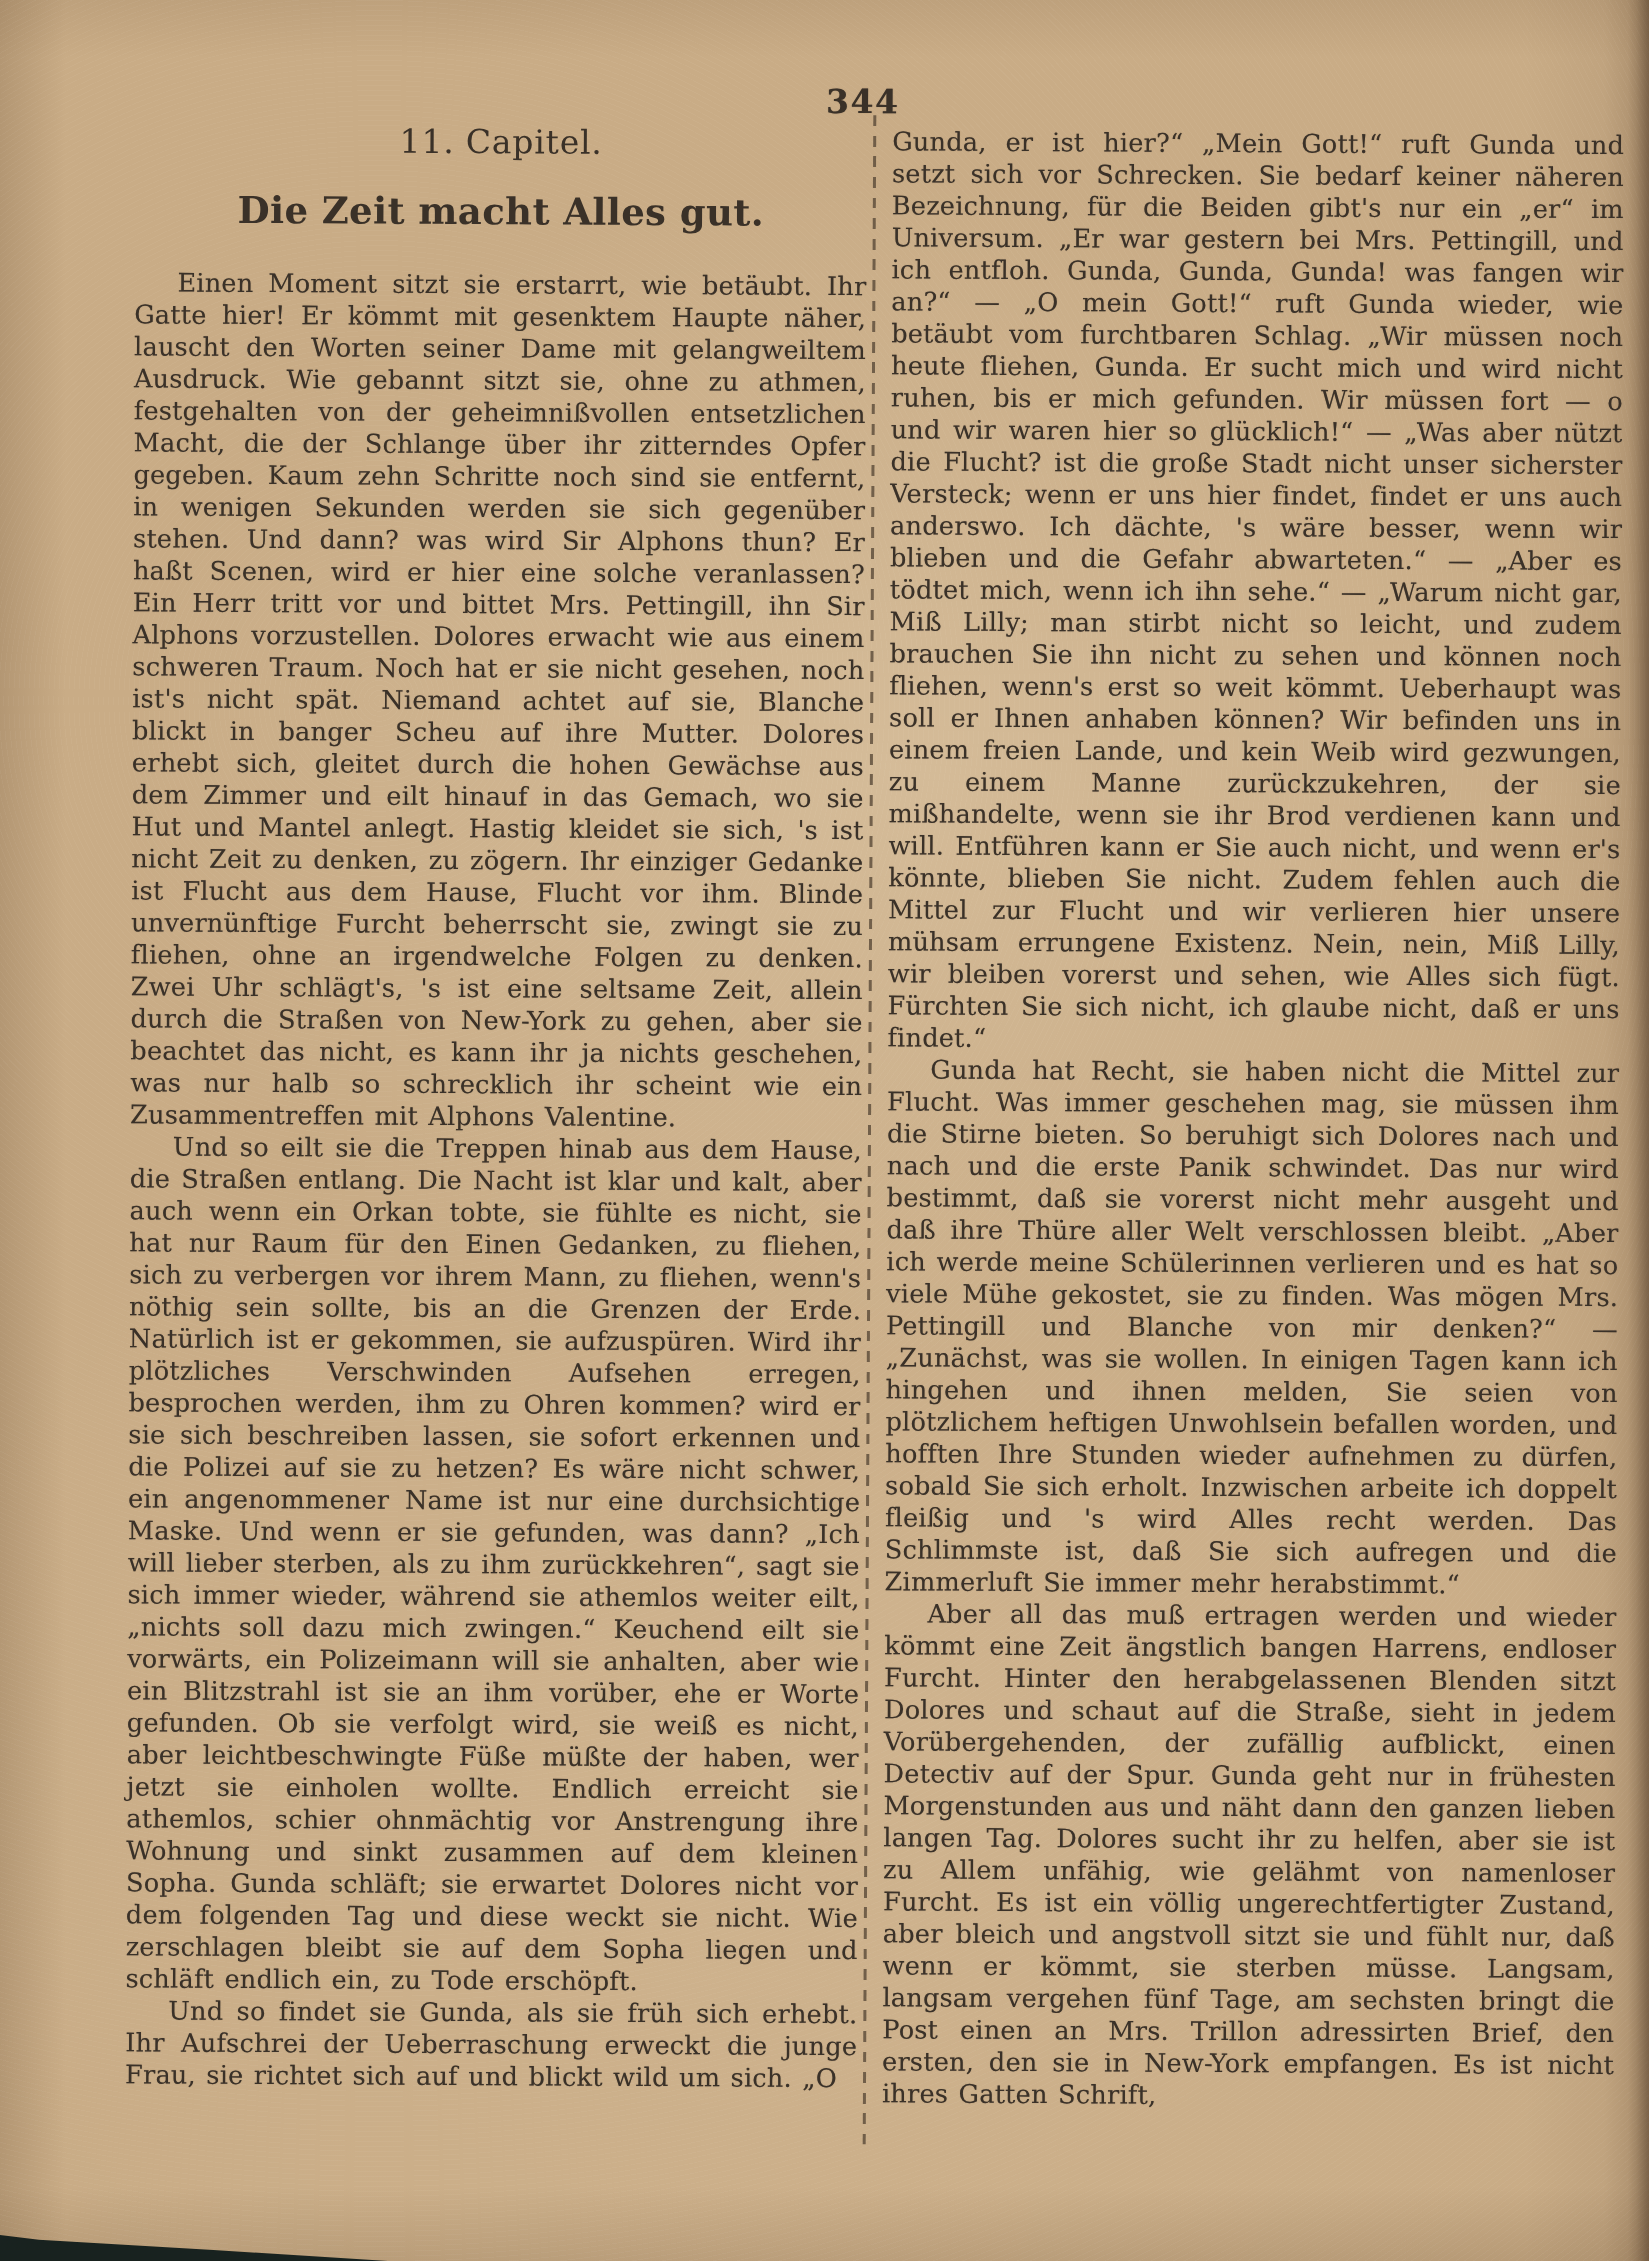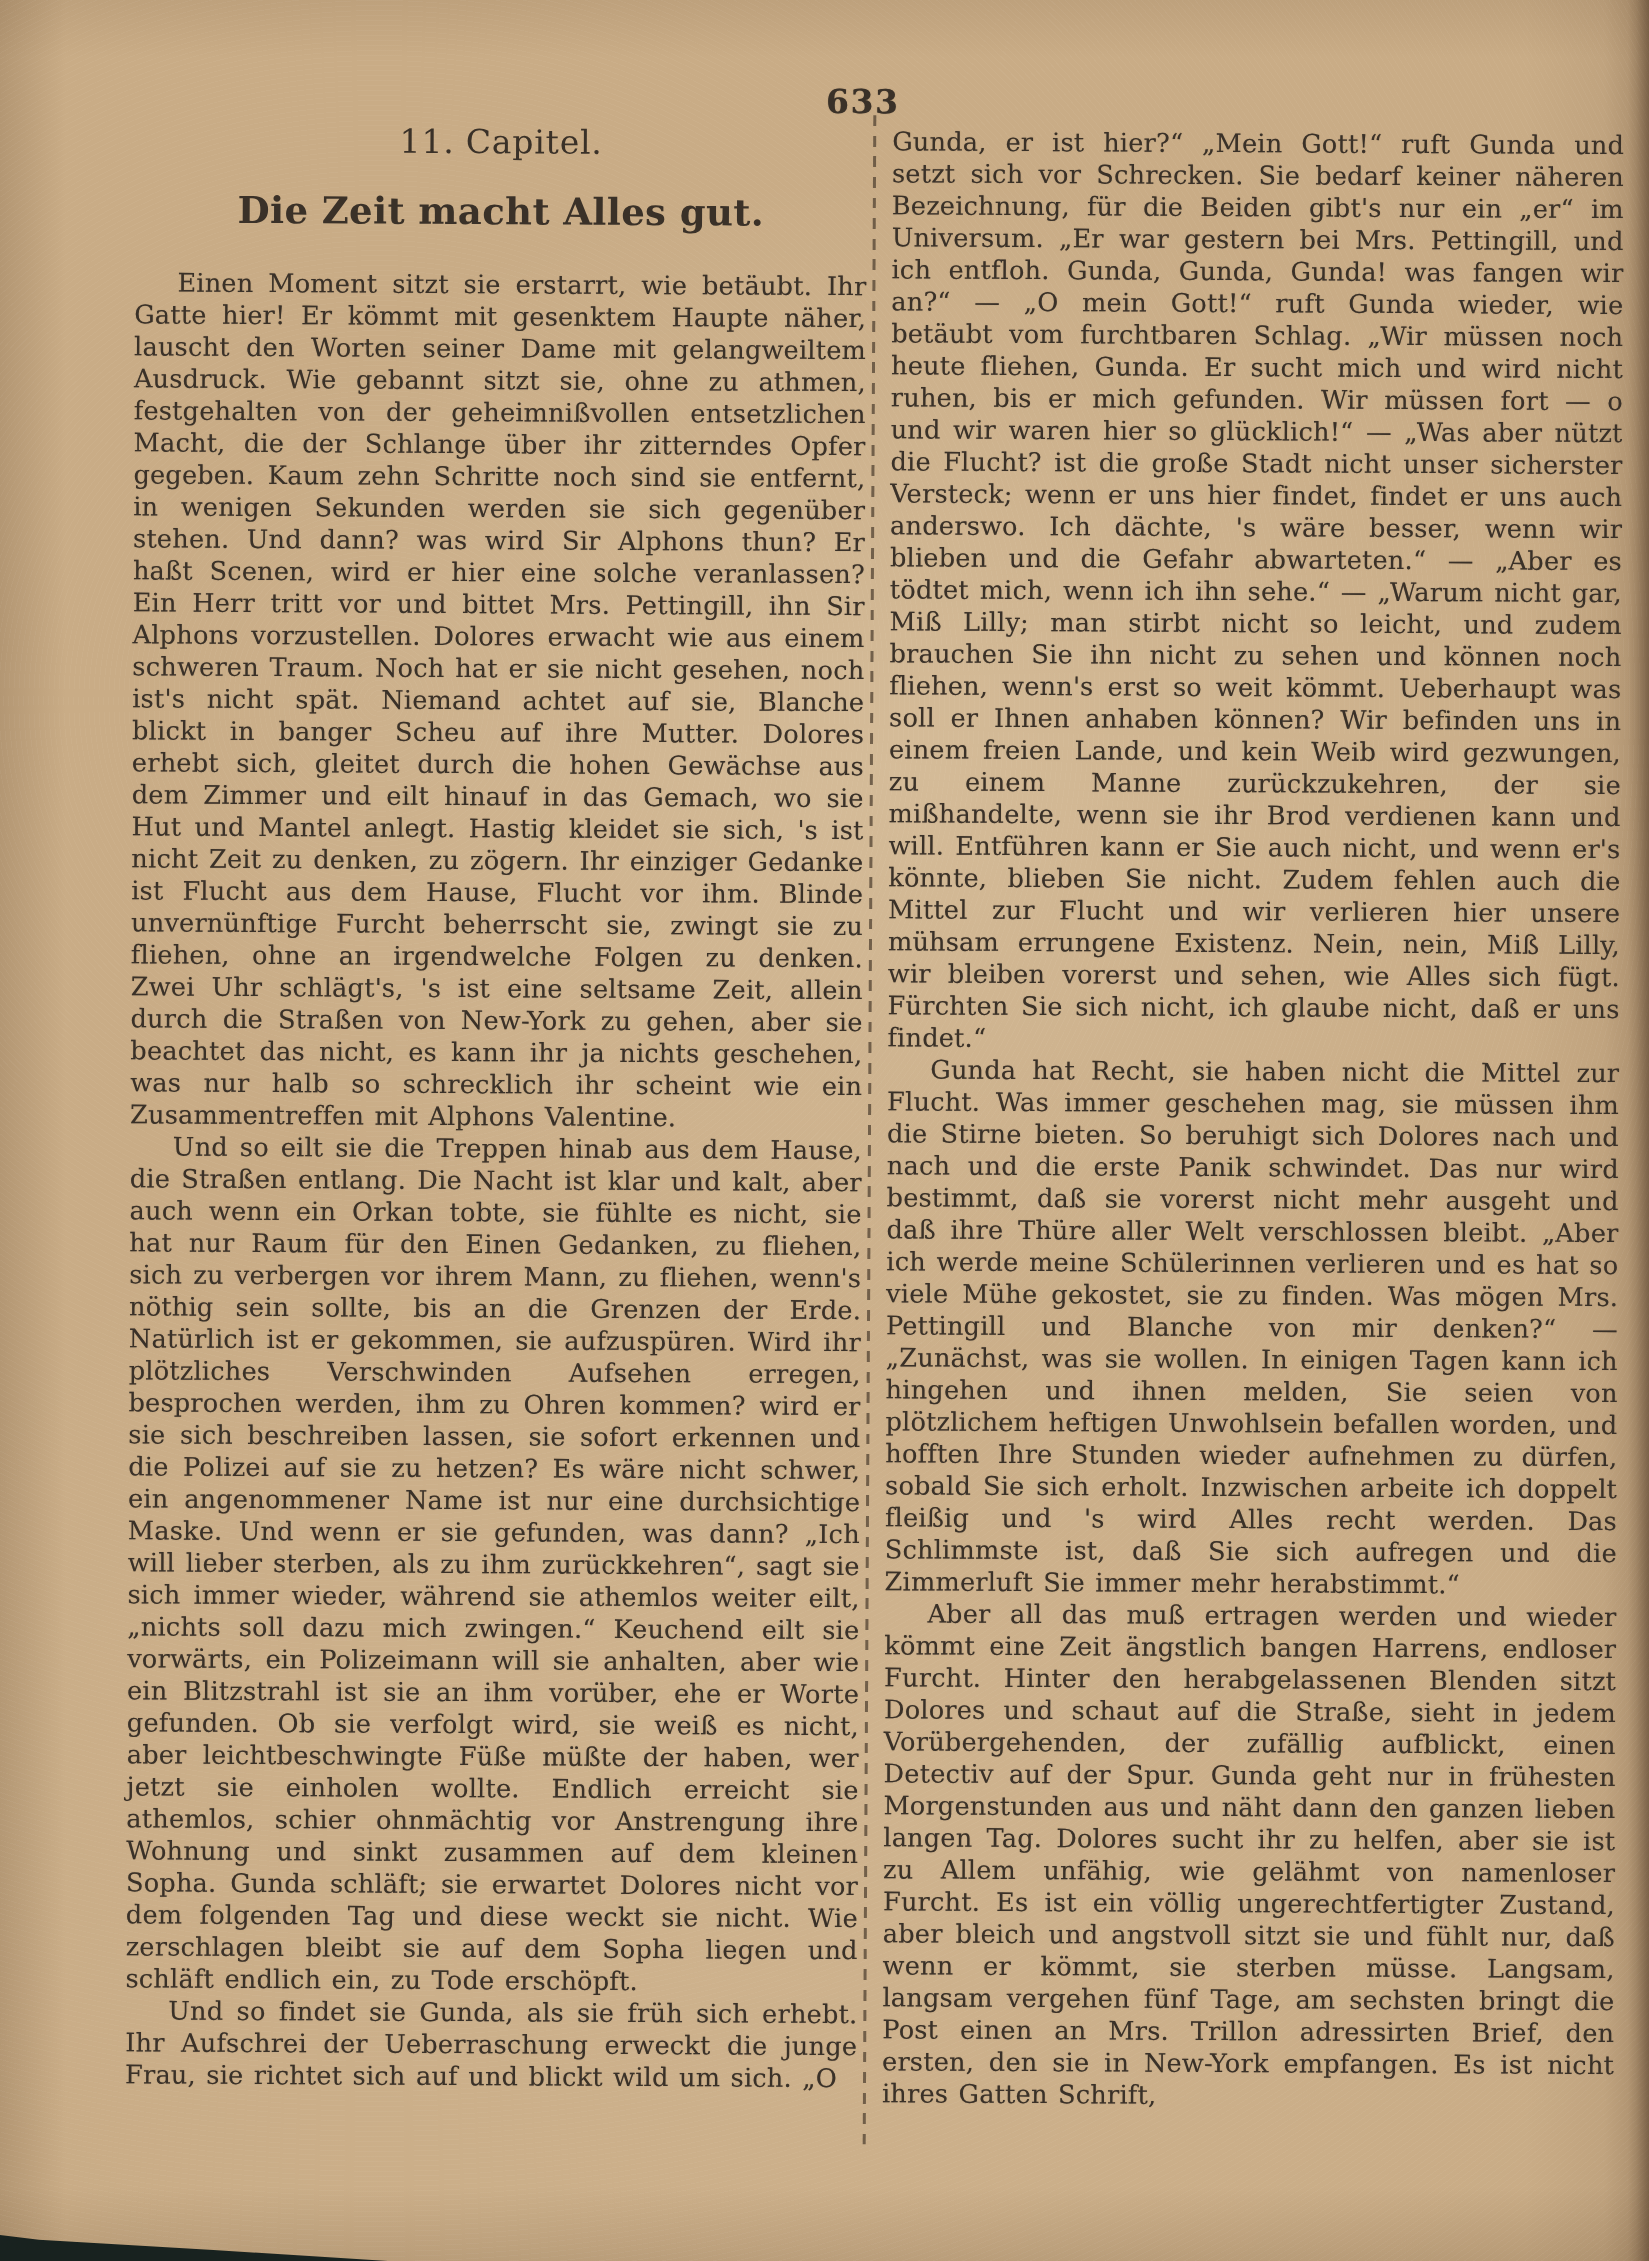--- a/index.html
+++ b/index.html
@@ -80,21 +80,21 @@
     width:21.4px; height:2261px;
     background:linear-gradient(270deg, rgba(70,50,32,0.45), rgba(70,50,32,0.12) 60%, transparent);
   }
 </style>
 </head>
 <body>
 
 <div class="page">
   <div class="print-area">
 
-    <div class="page-number">633</div>
+    <div class="page-number">344</div>
 
     <div class="divider"></div>
 
     <div class="col col-left">
       <h2 class="chapter-heading">11. Capitel.</h2>
       <h1 class="chapter-title">Die Zeit macht Alles gut.</h1>
       <p class="indent">Einen Moment sitzt sie erstarrt, wie betäubt. Ihr Gatte hier! Er kömmt mit gesenktem Haupte näher, lauscht den Worten seiner Dame mit gelangweiltem Ausdruck. Wie gebannt sitzt sie, ohne zu athmen, festgehalten von der geheimnißvollen entsetzlichen Macht, die der Schlange über ihr zitterndes Opfer gegeben. Kaum zehn Schritte noch sind sie entfernt, in wenigen Sekunden werden sie sich gegenüber stehen. Und dann? was wird Sir Alphons thun? Er haßt Scenen, wird er hier eine solche veranlassen? Ein Herr tritt vor und bittet Mrs. Pettingill, ihn Sir Alphons vorzustellen. Dolores erwacht wie aus einem schweren Traum. Noch hat er sie nicht gesehen, noch ist's nicht spät. Niemand achtet auf sie, Blanche blickt in banger Scheu auf ihre Mutter. Dolores erhebt sich, gleitet durch die hohen Gewächse aus dem Zimmer und eilt hinauf in das Gemach, wo sie Hut und Mantel anlegt. Hastig kleidet sie sich, 's ist nicht Zeit zu denken, zu zögern. Ihr einziger Gedanke ist Flucht aus dem Hause, Flucht vor ihm. Blinde unvernünftige Furcht beherrscht sie, zwingt sie zu fliehen, ohne an irgendwelche Folgen zu denken. Zwei Uhr schlägt's, 's ist eine seltsame Zeit, allein durch die Straßen von New-York zu gehen, aber sie beachtet das nicht, es kann ihr ja nichts geschehen, was nur halb so schrecklich ihr scheint wie ein Zusammentreffen mit Alphons Valentine.</p>
       <p class="indent">Und so eilt sie die Treppen hinab aus dem Hause, die Straßen entlang. Die Nacht ist klar und kalt, aber auch wenn ein Orkan tobte, sie fühlte es nicht, sie hat nur Raum für den Einen Gedanken, zu fliehen, sich zu verbergen vor ihrem Mann, zu fliehen, wenn's nöthig sein sollte, bis an die Grenzen der Erde. Natürlich ist er gekommen, sie aufzuspüren. Wird ihr plötzliches Verschwinden Aufsehen erregen, besprochen werden, ihm zu Ohren kommen? wird er sie sich beschreiben lassen, sie sofort erkennen und die Polizei auf sie zu hetzen? Es wäre nicht schwer, ein angenommener Name ist nur eine durchsichtige Maske. Und wenn er sie gefunden, was dann? „Ich will lieber sterben, als zu ihm zurückkehren“, sagt sie sich immer wieder, während sie athemlos weiter eilt, „nichts soll dazu mich zwingen.“ Keuchend eilt sie vorwärts, ein Polizeimann will sie anhalten, aber wie ein Blitzstrahl ist sie an ihm vorüber, ehe er Worte gefunden. Ob sie verfolgt wird, sie weiß es nicht, aber leichtbeschwingte Füße müßte der haben, wer jetzt sie einholen wollte. Endlich erreicht sie athemlos, schier ohnmächtig vor Anstrengung ihre Wohnung und sinkt zusammen auf dem kleinen Sopha. Gunda schläft; sie erwartet Dolores nicht vor dem folgenden Tag und diese weckt sie nicht. Wie zerschlagen bleibt sie auf dem Sopha liegen und schläft endlich ein, zu Tode erschöpft.</p>
       <p class="indent">Und so findet sie Gunda, als sie früh sich erhebt. Ihr Aufschrei der Ueberraschung erweckt die junge Frau, sie richtet sich auf und blickt wild um sich. „O</p>
     </div>

